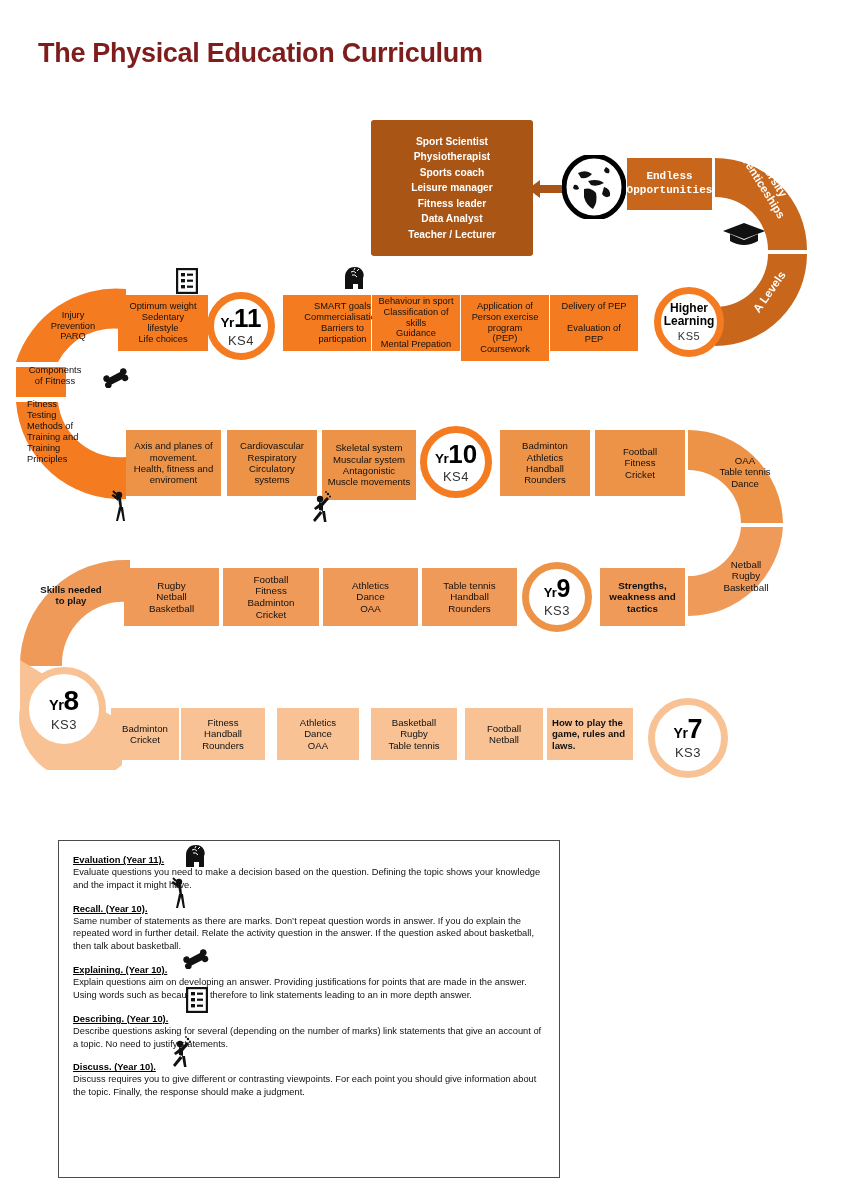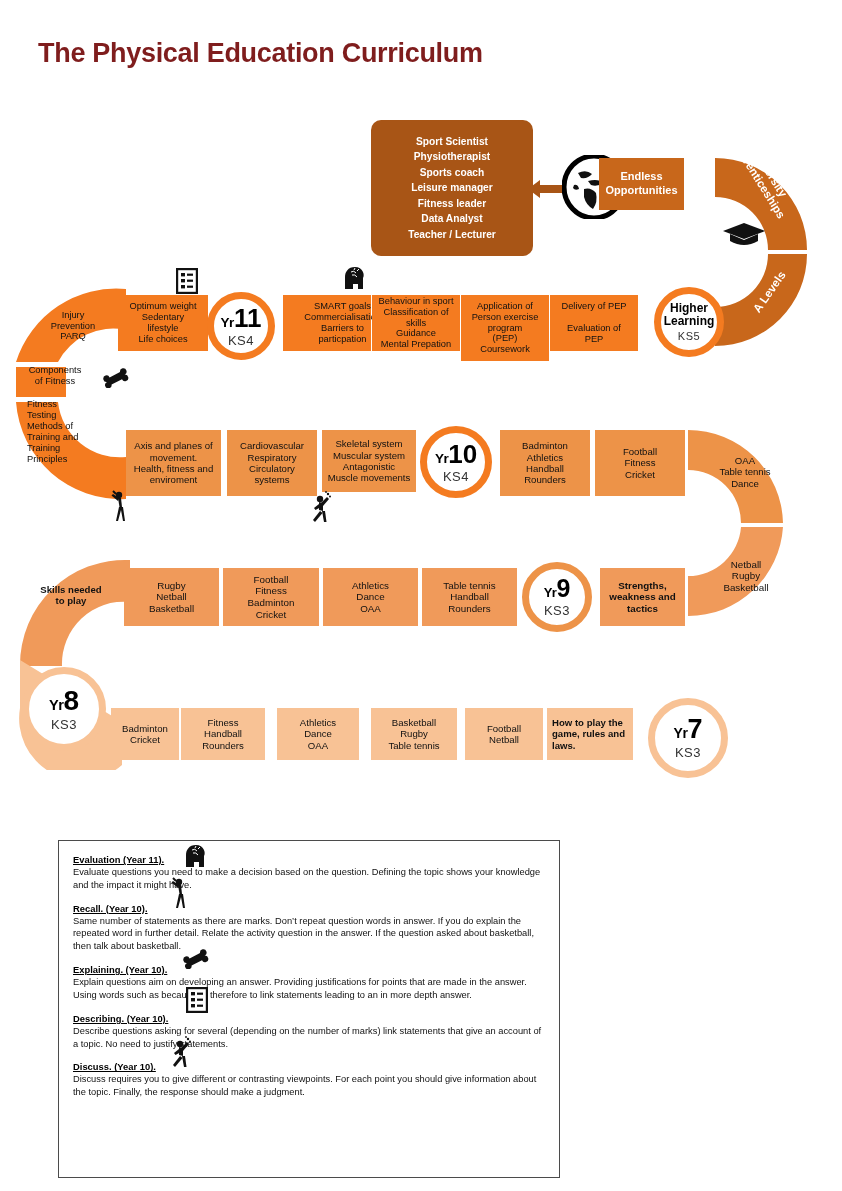--- a/index.html
+++ b/index.html
@@ -53,21 +53,21 @@
   .ring .ks { font-size:13px; color:#333; margin-top:2px; letter-spacing:0.5px;}
 
   .arc { position:absolute; }
 
   .career-box {
     position:absolute;
     color:#fff; font-weight:bold; font-size:10.2px;
     text-align:center; line-height:1.52;
     display:flex; align-items:center; justify-content:center;
     white-space:pre-line;
-    border-radius:10px;
+    border-radius:3px;
   }
 
   .endless {
     position:absolute; color:#fff; font-weight:bold; font-size:11px;
     text-align:center; line-height:1.25; white-space:pre-line;
     display:flex; align-items:center; justify-content:center;
   }
 
   .rot-label {
     position:absolute; color:#fff; font-weight:bold;
@@ -112,21 +112,21 @@
   </div>
 
   <div class="globe-wrap" style="left:562px; top:155px;">
     <svg width="64" height="64" viewBox="0 0 64 64">
       <ellipse cx="32" cy="32" rx="30" ry="31" fill="#fff" stroke="#000" stroke-width="5"></ellipse>
       <path d="M16 18 q8 -4 14 1 q-4 5 -11 4 z M26 26 q10 -3 16 2 q-7 4 -13 2 z M22 34 q7 -2 12 4 q2 9 -3 16 q-7 -4 -9 -12 z M42 32 q7 2 6 9 q-5 3 -8 -2 z M12 30 q4 -1 5 4 q-4 2 -6 -1 z" fill="#111"></path>
       <path d="M44 12 q5 2 3 6 q-4 1 -5 -3 z" fill="#111"></path>
     </svg>
   </div>
 
-  <div class="endless c-dark" style="left:599px; top:158px; width:85px; height:52px;">Endless
+  <div class="endless c-dark" style="left:627px; top:158px; width:85px; height:52px;font-family:Liberation Mono, monospace;">Endless
 Opportunities</div>
 
   <svg class="arc" style="left:660px; top:150px;" width="182" height="200" viewBox="0 0 182 200">
 
     <path d="M55 8 A92 92 0 0 1 147 100 L108 100 A53 53 0 0 0 55 47 Z" fill="#C8671B"></path>
 
     <path d="M147 104 A92 92 0 0 1 55 196 L55 157 A53 53 0 0 0 108 104 Z" fill="#C8671B"></path>
   </svg>
 
   <div class="rot-label" style="left:718px; top:162px; width:92px; font-size:11.6px; transform:rotate(58deg); transform-origin:50% 50%;">University
@@ -224,21 +224,21 @@
   </div>
 
   <div class="box txt10 c-mid" style="left:126px; top:430px; width:95px; height:66px;">Axis and planes of
 movement.
 Health, fitness and
 enviroment</div>
   <div class="box txt10 c-mid" style="left:227px; top:430px; width:90px; height:66px;">Cardiovascular
 Respiratory
 Circulatory
 systems</div>
-  <div class="box txt10 c-mid" style="left:322px; top:430px; width:94px; height:62px;">Skeletal system
+  <div class="box txt10 c-mid" style="left:322px; top:430px; width:94px; height:70px;">Skeletal system
 Muscular system
 Antagonistic
 Muscle movements</div>
   <div class="box txt10 c-mid" style="left:500px; top:430px; width:90px; height:66px;">Badminton
 Athletics
 Handball
 Rounders</div>
   <div class="box txt10 c-mid" style="left:595px; top:430px; width:90px; height:66px;">Football
 Fitness
 Cricket</div>

